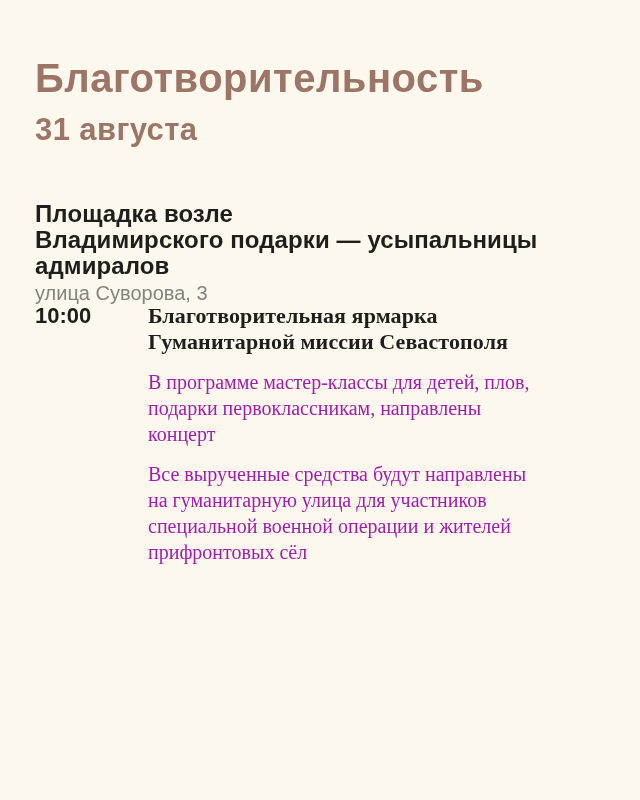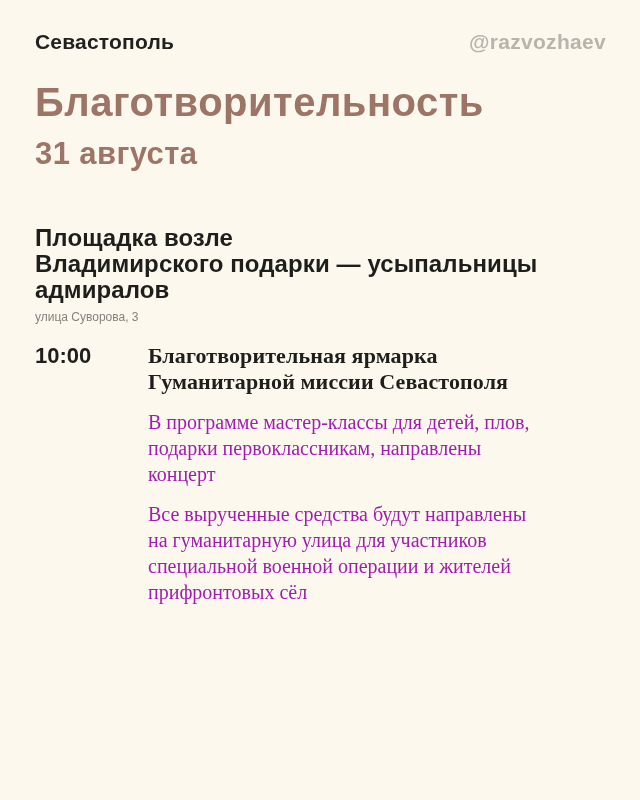--- a/index.html
+++ b/index.html
@@ -53,27 +53,26 @@
   .venue {
     margin-top: 56px;
     font-size: 24px;
     font-weight: 700;
     color: #1E1E1C;
     line-height: 26px;
     letter-spacing: 0.1px;
   }
   .address {
     margin-top: 4px;
-    font-size: 12px;
+    font-size: 20px;
     font-weight: 400;
     color: #85837E;
     line-height: 20px;
   }
   .schedule-row {
-    margin-top: 16px;
     display: flex;
     align-items: flex-start;
   }
   .time-col {
     width: 113px;
     flex: 0 0 113px;
     font-size: 22px;
     font-weight: 700;
     color: #1E1E1C;
     line-height: 26px;
@@ -95,24 +94,20 @@
     font-weight: 400;
     color: #a21caf;
     line-height: 26px;
   }
 </style>
 </head>
 <body>
 
 <div class="poster">
 
-  <div class="header-row">
-    <div class="channel">Севастополь</div>
-    <div class="handle">@razvozhaev</div>
-  </div>
 
   <h1 class="main-title">Благотворительность</h1>
 
   <div class="date">31 августа</div>
 
   <div class="venue">
     <div>Площадка возле</div>
     <div>Владимирского подарки — усыпальницы</div>
     <div>адмиралов</div>
   </div>

